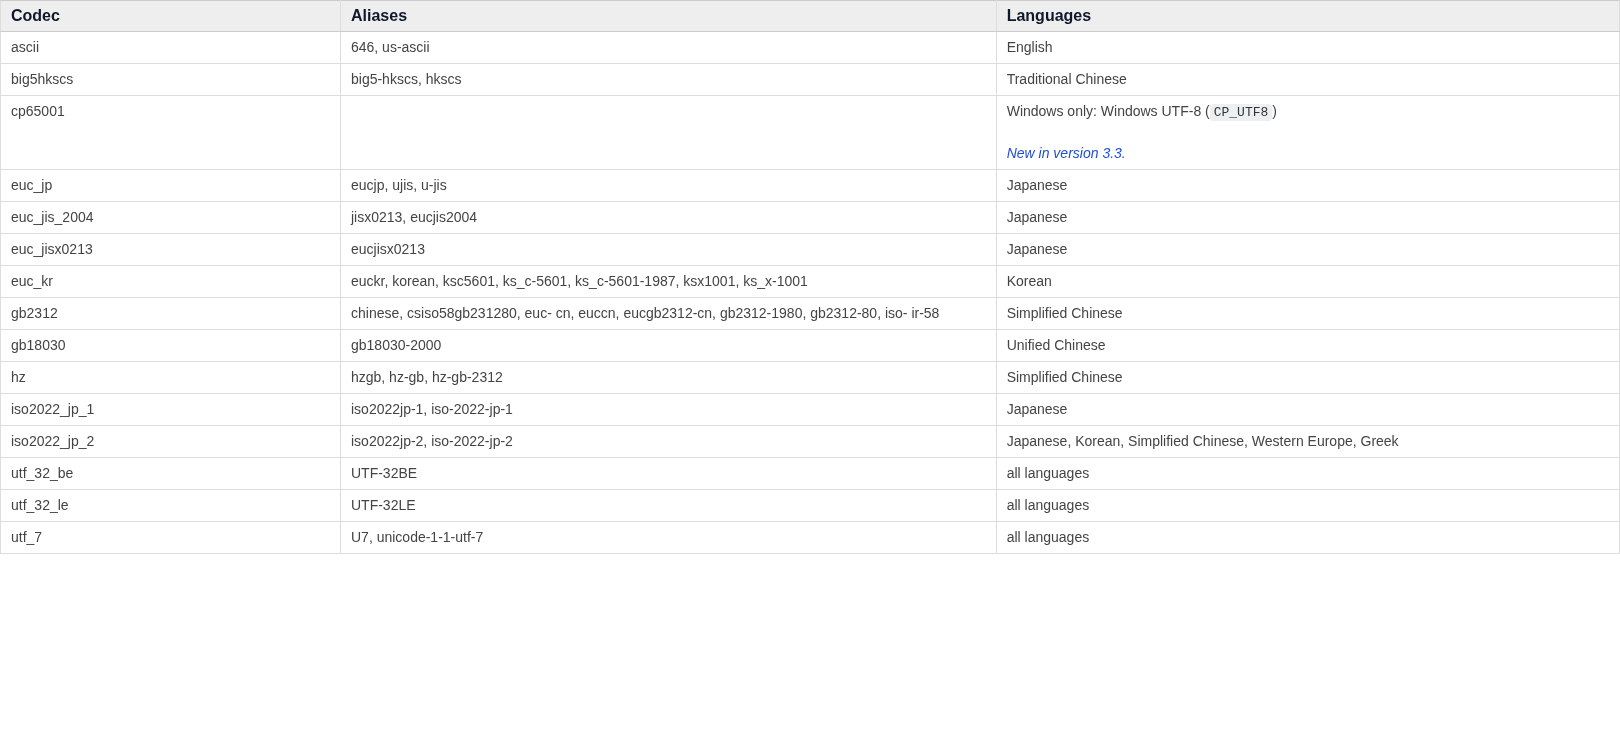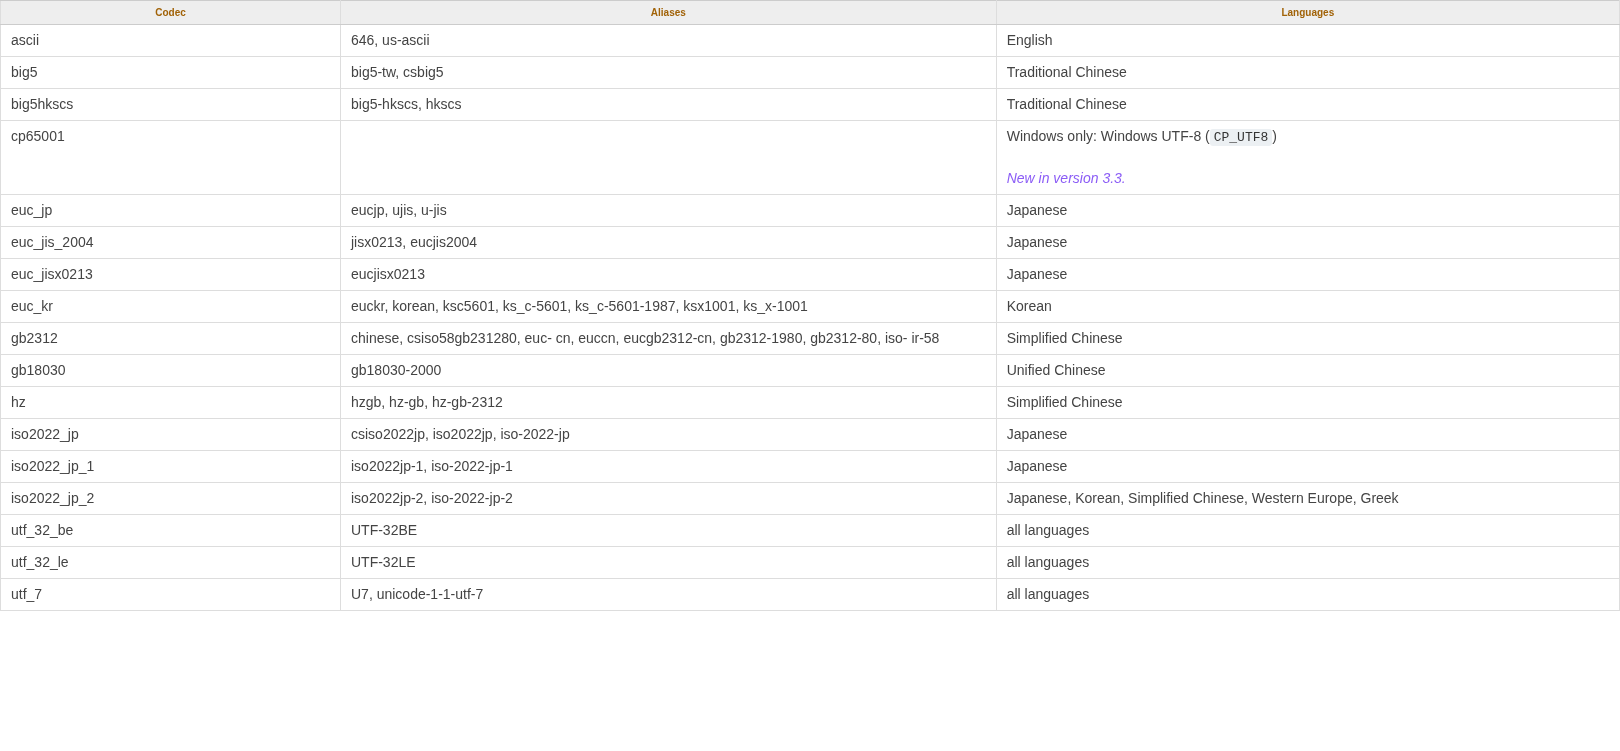--- a/index.html
+++ b/index.html
@@ -13,46 +13,46 @@
       color: #333;
       background: #fff;
     }
     table {
       width: 100%;
       border-collapse: collapse;
       table-layout: fixed;
     }
     thead th {
       background-color: #eeeeee;
-      text-align: center;
+      text-align: left;
       font-weight: bold;
       padding: 6px 10px;
       border: 1px solid #ddd;
       border-top: 1px solid #ccc;
       border-bottom: 1px solid #ccc;
-      font-size: 10px;
-      color: #a16207;
+      font-size: 16px;
+      color: #0f172a;
     }
     tbody td {
       padding: 5px 10px;
       border: 1px solid #ddd;
       vertical-align: top;
       line-height: 1.5;
       color: #444;
     }
     code {
       font-family: "SFMono-Regular", Consolas, "Liberation Mono", Menlo, monospace;
       background-color: #ecf0f3;
       padding: 1px 4px;
       border-radius: 3px;
       font-size: 13px;
       color: #333;
     }
     em.versionadded {
-      color: #8b5cf6;
+      color: #1d4ed8;
       display: block;
       margin-top: 20px;
     }
     col.col-codec { width: 21%; }
     col.col-aliases { width: 40.5%; }
     col.col-languages { width: 38.5%; }
   </style>
 </head>
 <body>
 
@@ -67,25 +67,20 @@
       <th>Codec</th>
       <th>Aliases</th>
       <th>Languages</th>
     </tr>
   </thead>
   <tbody id="table-body">
   <tr>
         <td>ascii</td>
         <td>646, us-ascii</td>
         <td>English</td>
-      </tr>
-      <tr>
-        <td>big5</td>
-        <td>big5-tw, csbig5</td>
-        <td>Traditional Chinese</td>
       </tr>
       <tr>
         <td>big5hkscs</td>
         <td>big5-hkscs, hkscs</td>
         <td>Traditional Chinese</td>
       </tr>
       <tr>
         <td>cp65001</td>
         <td></td>
         <td><span>Windows only: Windows UTF-8 (</span><code>CP_UTF8</code><span>)</span><em class="versionadded">New in version 3.3.</em></td>
@@ -119,25 +114,20 @@
         <td>gb18030</td>
         <td>gb18030-2000</td>
         <td>Unified Chinese</td>
       </tr>
       <tr>
         <td>hz</td>
         <td>hzgb, hz-gb, hz-gb-2312</td>
         <td>Simplified Chinese</td>
       </tr>
       <tr>
-        <td>iso2022_jp</td>
-        <td>csiso2022jp, iso2022jp, iso-2022-jp</td>
-        <td>Japanese</td>
-      </tr>
-      <tr>
         <td>iso2022_jp_1</td>
         <td>iso2022jp-1, iso-2022-jp-1</td>
         <td>Japanese</td>
       </tr>
       <tr>
         <td>iso2022_jp_2</td>
         <td>iso2022jp-2, iso-2022-jp-2</td>
         <td>Japanese, Korean, Simplified Chinese, Western Europe, Greek</td>
       </tr>
       <tr>

